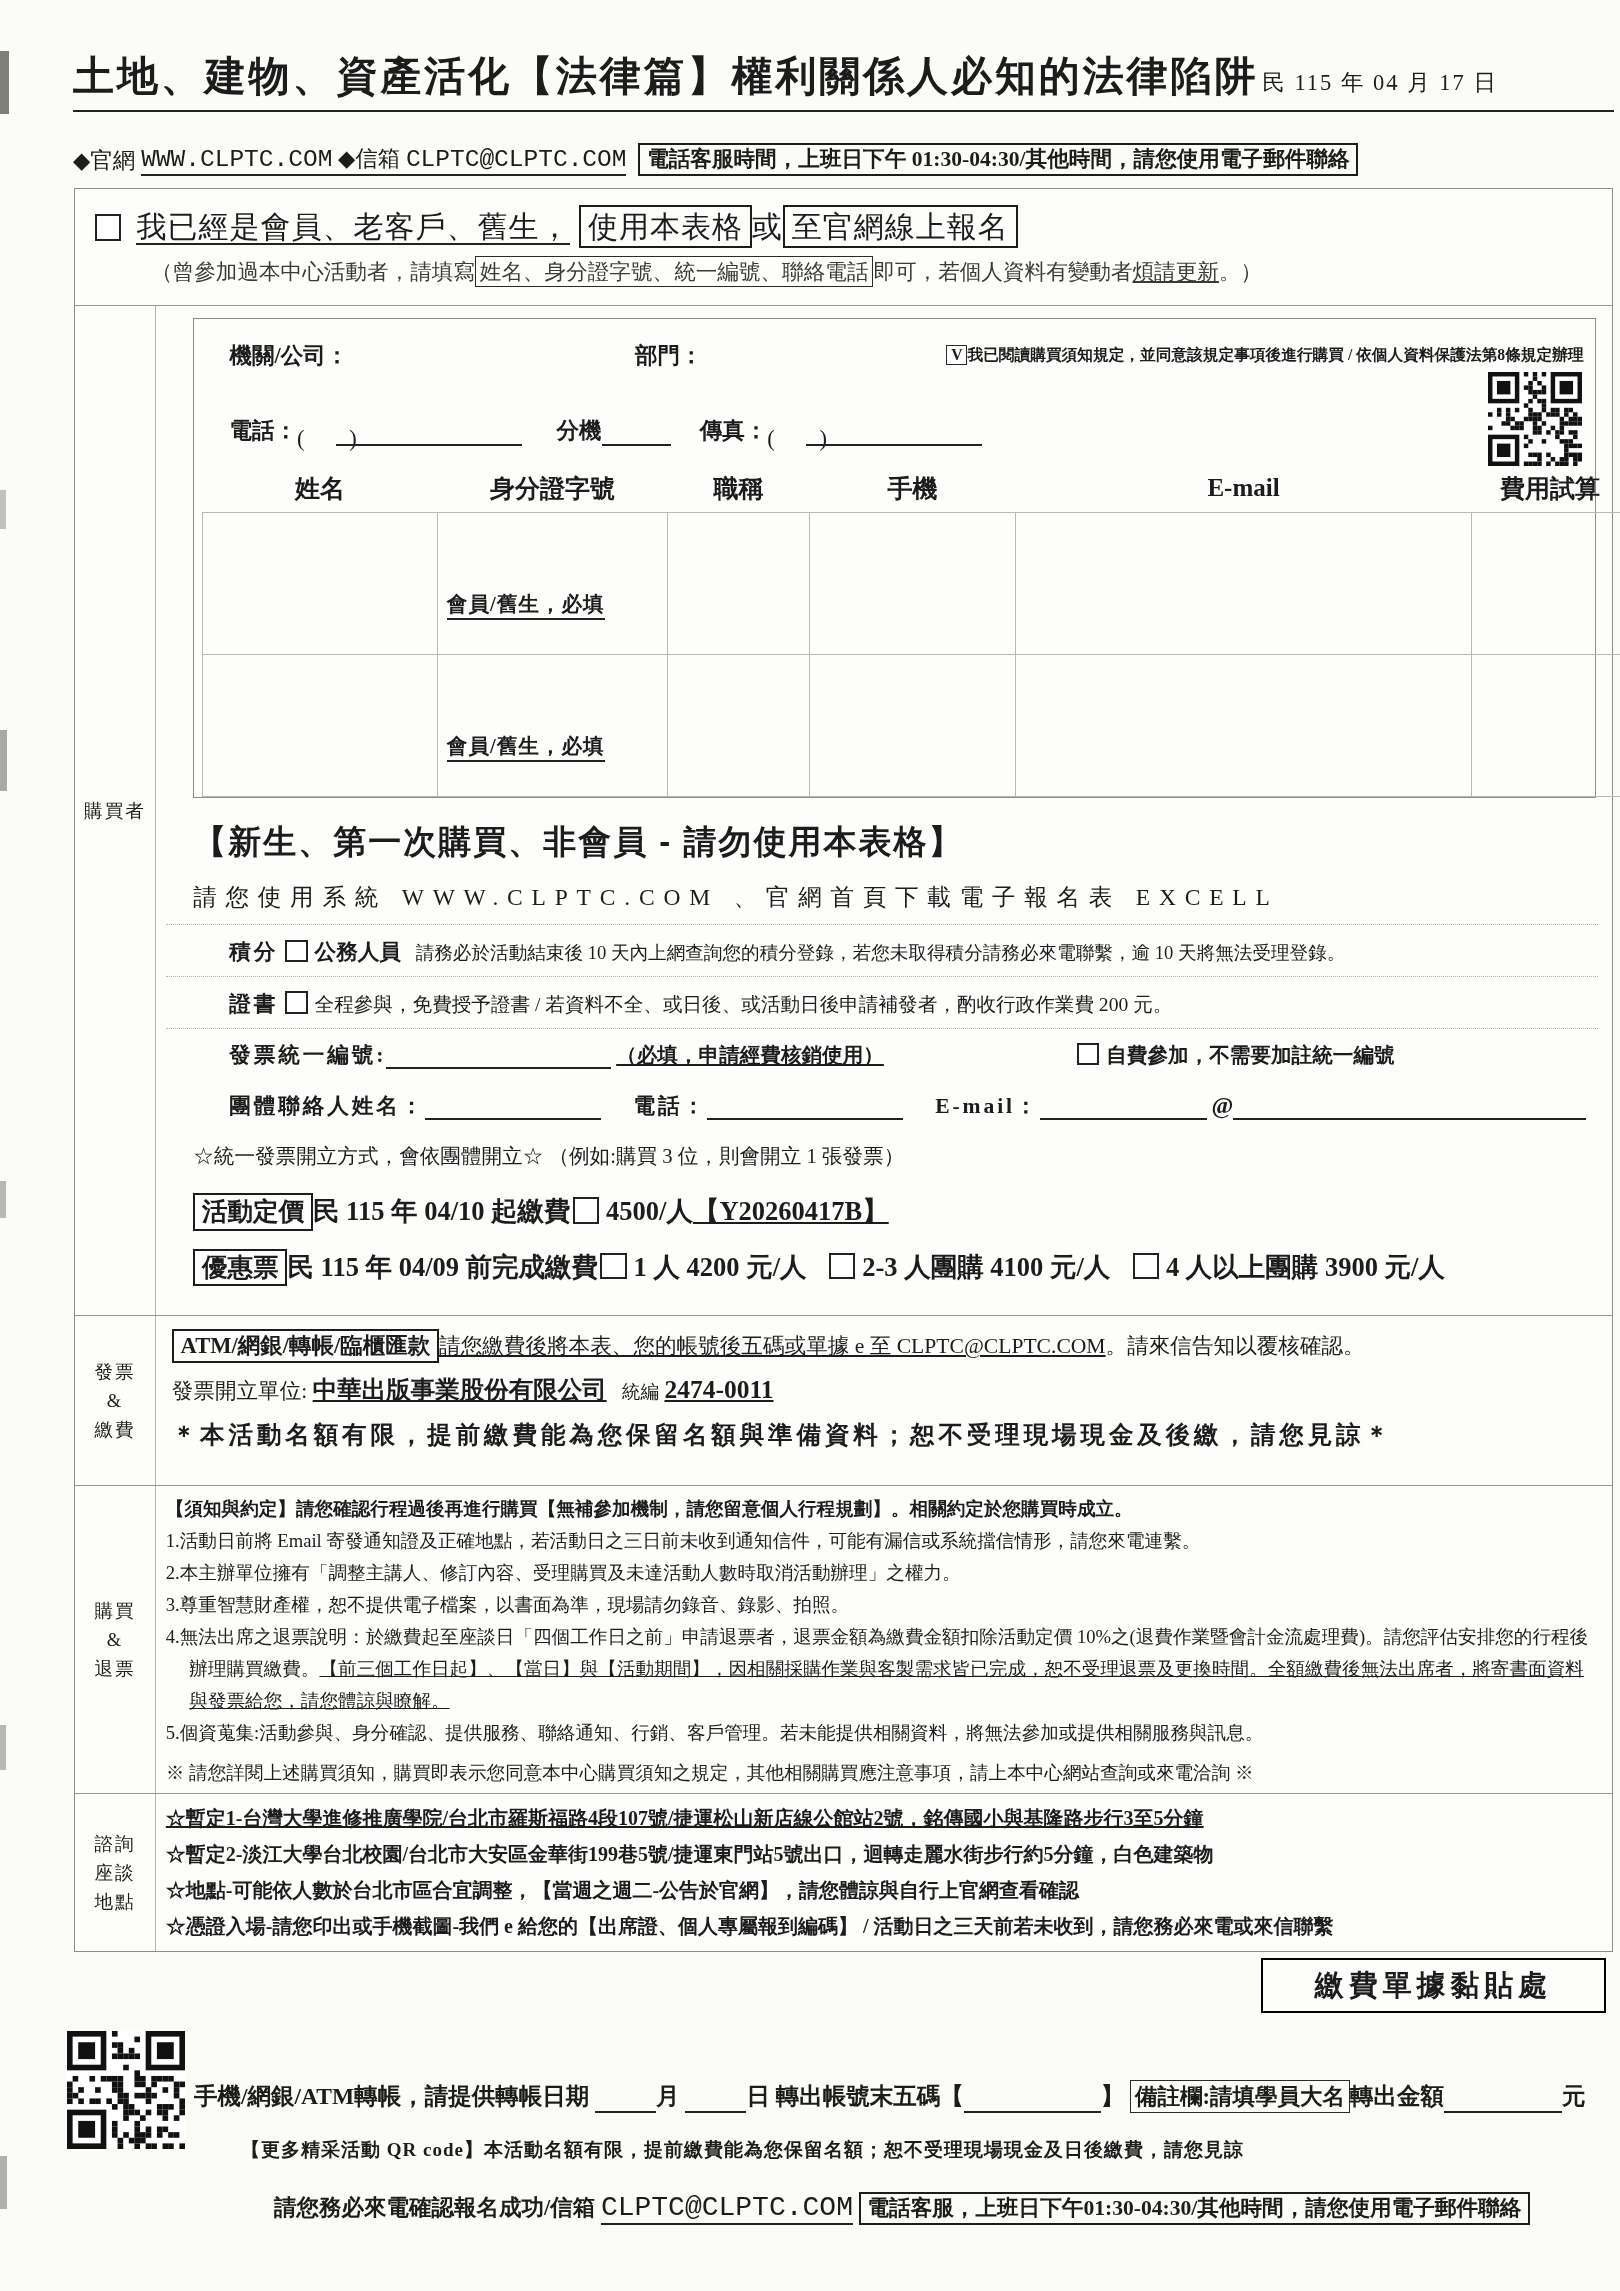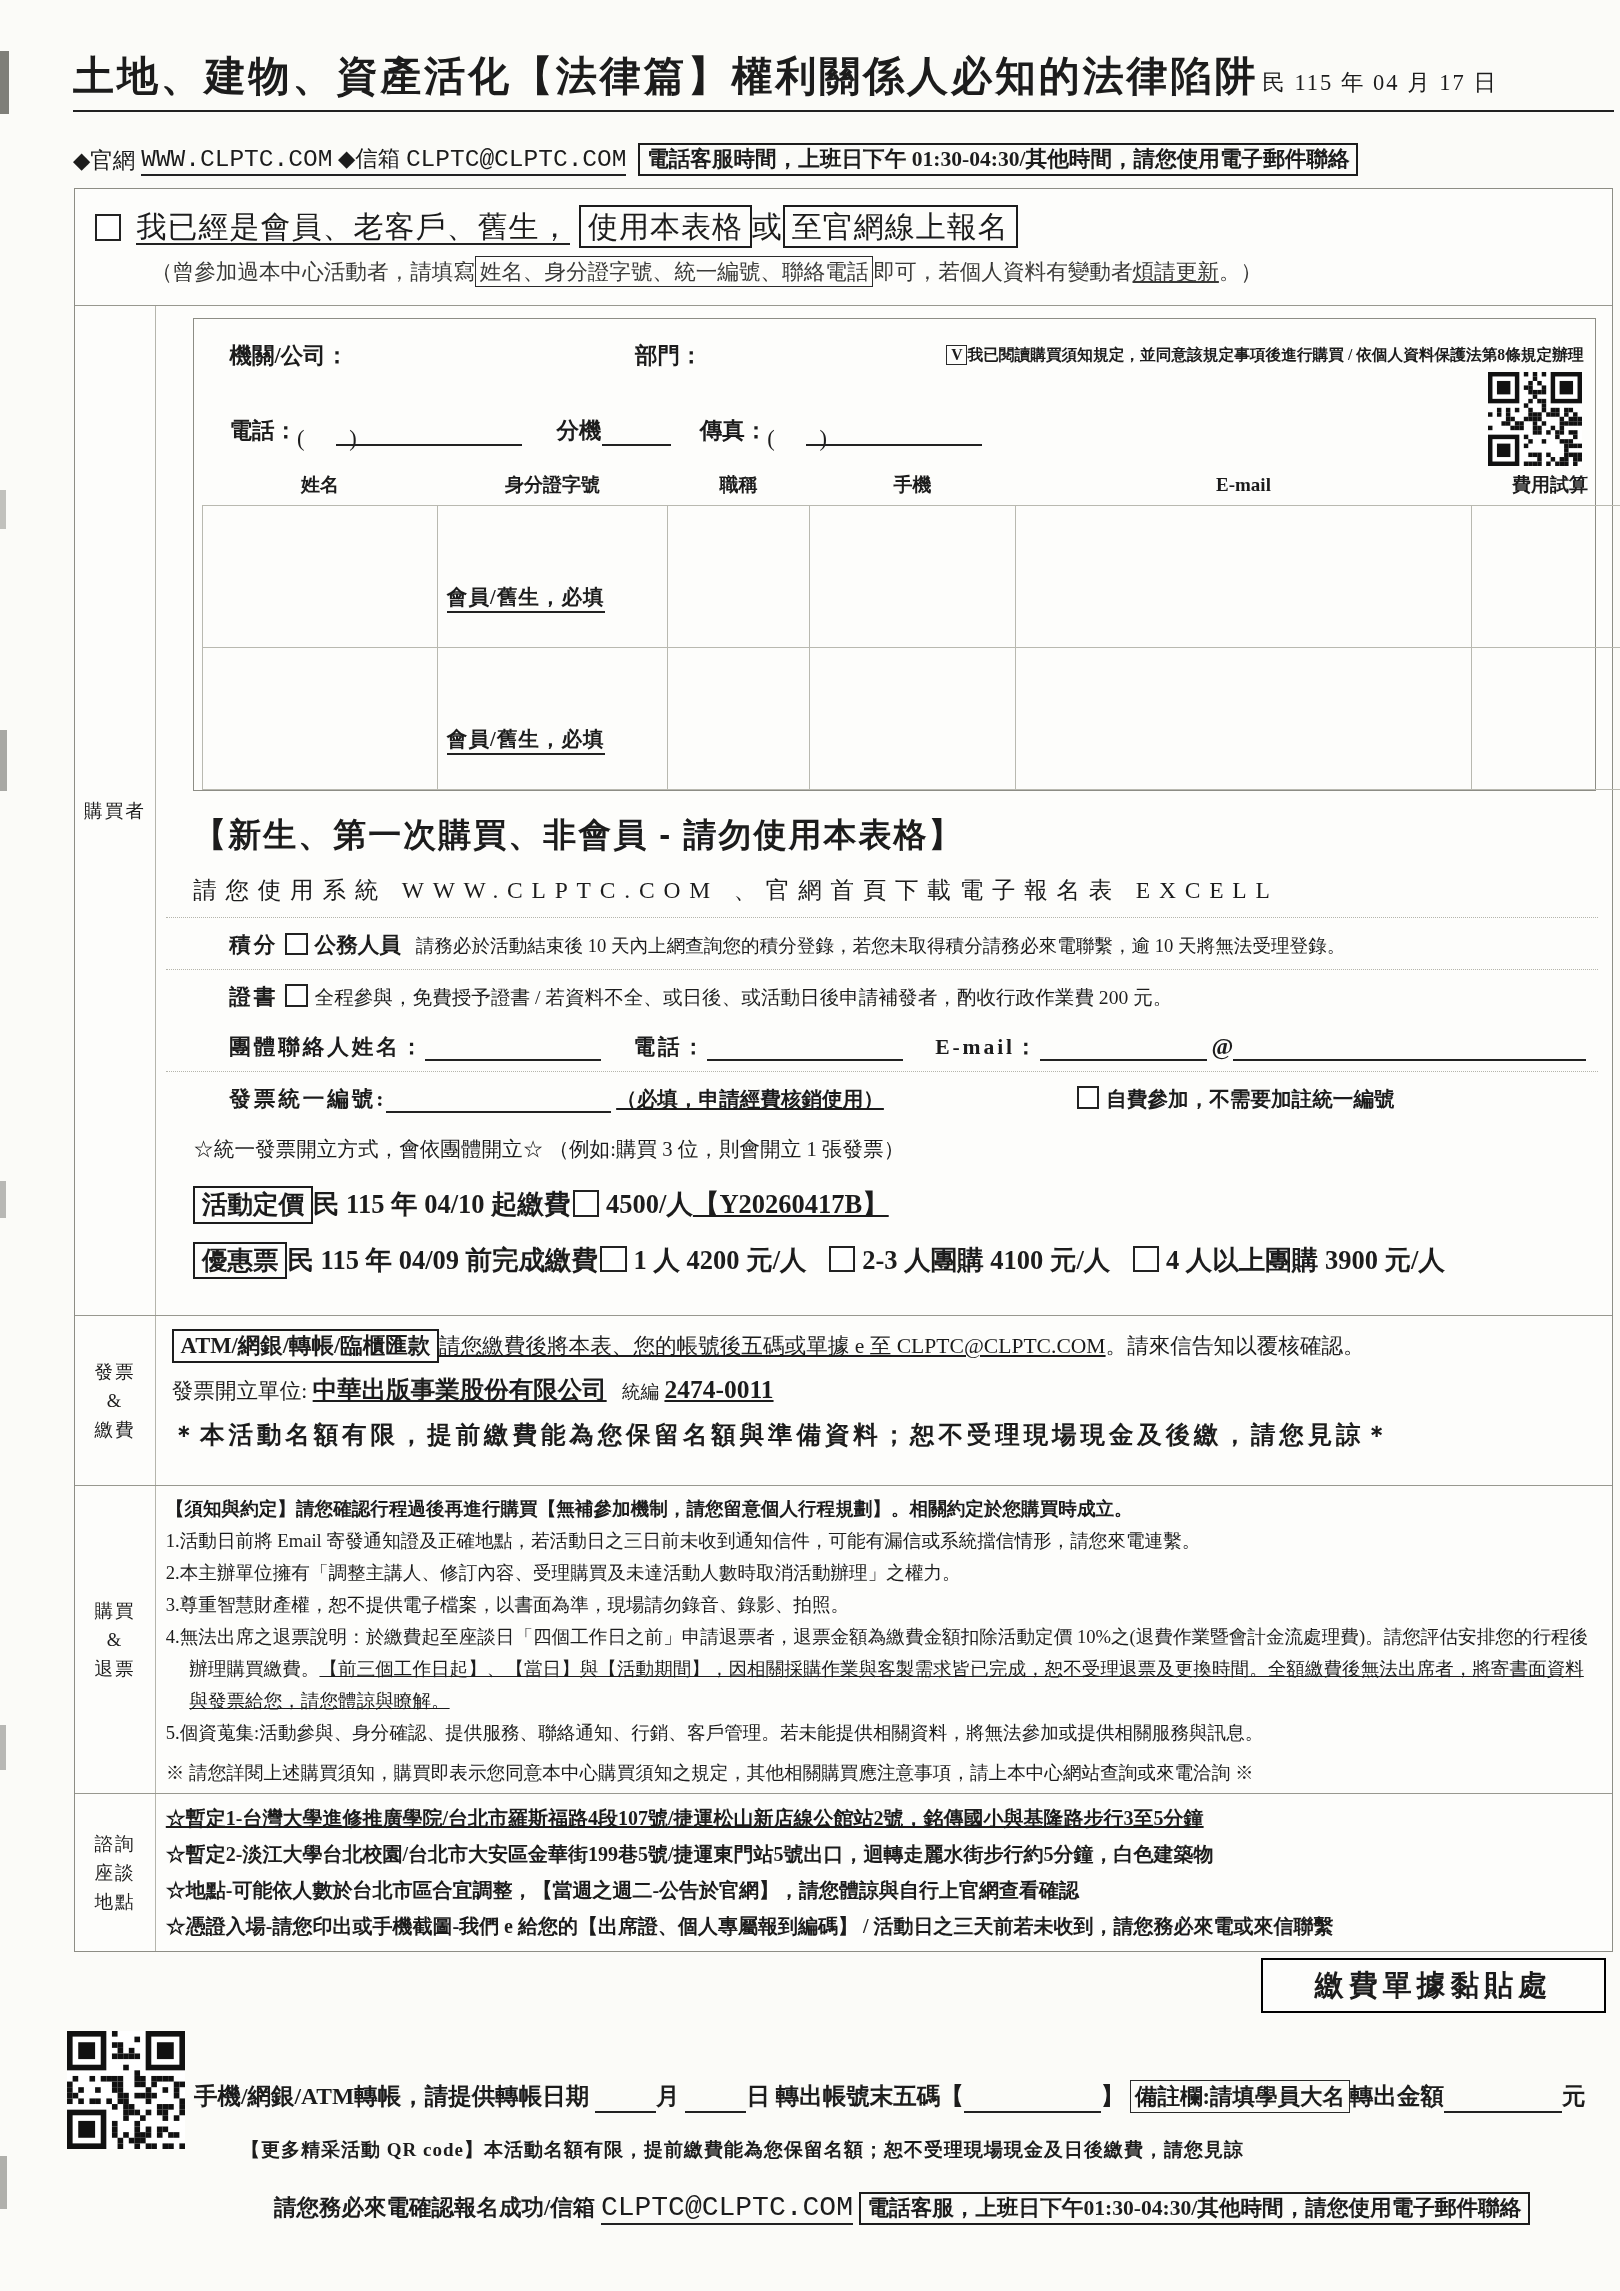--- a/index.html
+++ b/index.html
@@ -34,21 +34,21 @@
   
   .innerbox{border:1px solid #8d8d85;margin:7.8px 2px 0 27.4px;padding:5.9px 7.8px 0 7.8px;}
   .orgrow{display:flex;font-size:22.5px;padding:15.7px 3.9px 0 27.4px;}
   .org-l{width:421px;}
   .org-m{width:323px;}
   .agreewrap{flex:1;text-align:right;}
   .agreetxt{font-size:15.7px;font-weight:bold;white-space:nowrap;}
   .qr-top{margin:5.9px 2px 0 auto;width:94px;height:94px;}
   .telrow{font-size:22.5px;padding:2px 3.9px 13.7px 27.4px;margin-top:-59px;white-space:nowrap;}
   table.reg{border-collapse:collapse;width:100%;margin-top:3.9px;table-layout:fixed;}
-  table.reg th{font-size:19px;font-weight:bold;padding:7.8px 2px;border:0;}
+  table.reg th{font-size:25px;font-weight:bold;padding:7.8px 2px;border:0;}
   table.reg td{border:1px solid #b9b9b0;height:139px;vertical-align:bottom;}
   table.reg tr.hrow th{border:0;}
   .mustfill{font-size:20.6px;font-weight:bold;border-bottom:2px solid #222;display:inline-block;
             margin:0 0 33px 7.8px;letter-spacing:1px;}
   .notice-new{font-size:33px;letter-spacing:2px;padding:21.6px 0 0 27.4px;font-family:"Liberation Sans","DejaVu Sans",sans-serif;font-weight:bold;}
   .sysline{font-size:23.5px;letter-spacing:8.8px;padding:15.7px 0 11.8px 27.4px;white-space:nowrap;}
   .arow{border-top:1px dotted #b5b5ac;padding:11.8px 0 9.8px 27.4px;font-size:19.6px;white-space:nowrap;}
   .arow .lbl{font-size:21.6px;font-weight:bold;letter-spacing:2.9px;margin-left:36px;}
   .price-row{padding:13.7px 0 3.9px 27.4px;font-size:26.5px;font-weight:bold;white-space:nowrap;}
   .price-row .bx{font-size:25.5px;}
@@ -297,31 +297,31 @@
             <span class="lbl">積分</span>
             <span class="cb sm"></span><span class="b" style="font-size:21.6px;">公務人員</span>
             <span style="font-size:18.6px;margin-left:9.8px;">請務必於活動結束後 10 天內上網查詢您的積分登錄，若您未取得積分請務必來電聯繫，逾 10 天將無法受理登錄。</span>
           </div>
 
           <div class="arow">
             <span class="lbl">證書</span>
             <span class="cb sm"></span><span style="font-size:19.6px;">全程參與，免費授予證書 / 若資料不全、或日後、或活動日後申請補發者，酌收行政作業費 200 元。</span>
           </div>
 
+          <div class="arow">
+            <span class="lbl">發票統一編號:</span><span class="u" style="width:225px;"></span>
+            <span class="b dul" style="font-size:20.6px;">（必填，申請經費核銷使用）</span>
+            <span style="margin-left:186px;"><span class="cb sm"></span><span class="b" style="font-size:20.6px;">自費參加，不需要加註統一編號</span></span>
+          </div>
+
           <div class="arow" style="border-top:0;">
             <span class="lbl">團體聯絡人姓名：</span><span class="u" style="width:176px;"></span>
             <span class="lbl" style="margin-left:27.4px;">電話：</span><span class="u" style="width:196px;"></span>
             <span class="lbl" style="margin-left:27.4px;">E-mail：</span><span class="u" style="width:167px;"></span>
             <span class="b" style="font-size:23.5px;">@</span><span class="u" style="width:353px;"></span>
-          </div>
-
-          <div class="arow">
-            <span class="lbl">發票統一編號:</span><span class="u" style="width:225px;"></span>
-            <span class="b dul" style="font-size:20.6px;">（必填，申請經費核銷使用）</span>
-            <span style="margin-left:186px;"><span class="cb sm"></span><span class="b" style="font-size:20.6px;">自費參加，不需要加註統一編號</span></span>
           </div>
 
           <div class="arow" style="border-top:0;font-size:20.6px;">☆統一發票開立方式，會依團體開立☆ （例如:購買 3 位，則會開立 1 張發票）</div>
 
           <div class="price-row">
             <span class="bx">活動定價</span><span>民 115 年 04/10 起繳費</span><span class="cb"></span><span>4500/人</span><span class="dul">【Y20260417B】</span>
           </div>
           <div class="price-row">
             <span class="bx">優惠票</span><span>民 115 年 04/09 前完成繳費</span><span class="cb"></span><span>1 人 4200 元/人</span>
             <span class="cb" style="margin-left:15.7px;"></span><span>2-3 人團購 4100 元/人</span>

